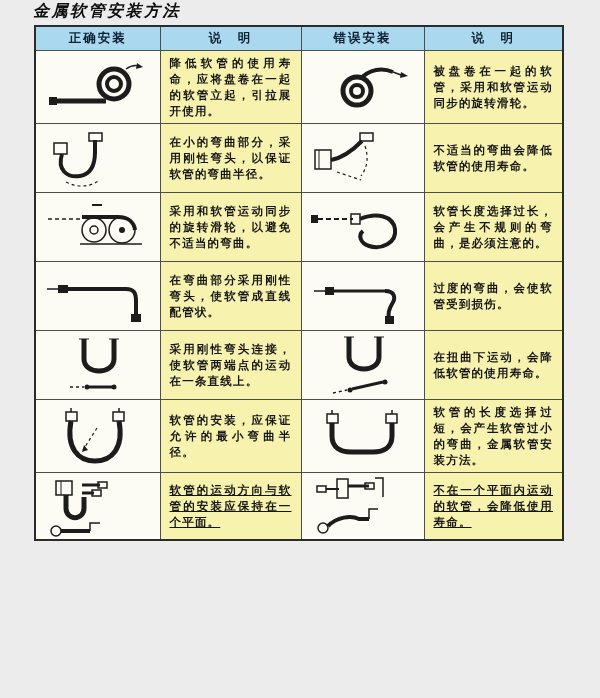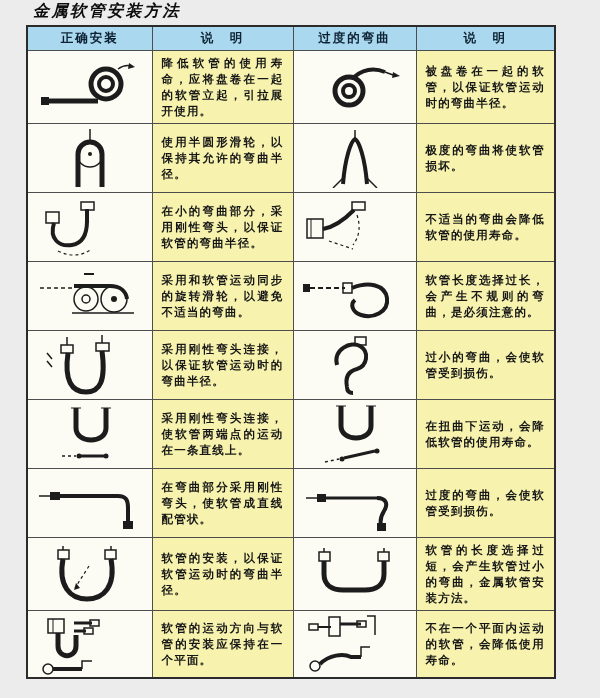--- a/index.html
+++ b/index.html
@@ -9,21 +9,21 @@
     font-family:"Liberation Sans","DejaVu Sans",sans-serif;
     color:#141414;
   }
   .page-title{
     position:absolute;left:33px;top:1px;margin:0;
     font-family:"DejaVu Serif","Liberation Serif",serif;
     font-size:16px;font-weight:bold;font-style:italic;
     letter-spacing:2.5px;color:#0d0d0d;text-align:right;
   }
   table.install{
-    position:absolute;left:26px;top:25px;width:528px;
+    position:absolute;left:34px;top:25px;width:528px;
     border-collapse:collapse;table-layout:fixed;
     border:2px solid #2b2b2b;
   }
   table.install th, table.install td{
     border:1px solid #4d4d4d;
     overflow:hidden;
   }
   th.hd{
     background:#a9d8ef;height:21px;
     font-size:12.5px;font-weight:bold;letter-spacing:2px;
@@ -32,42 +32,42 @@
   td.fig{
     background:#fcfcf4;text-align:center;vertical-align:middle;
   }
   td.desc{
     background:#f7f3ae;
     font-size:11.5px;font-weight:bold;line-height:16px;
     letter-spacing:1.2px;padding:4px 9px;
     text-align:justify;vertical-align:middle;color:#161616;
   }
   tbody tr{height:69px;}
-  tbody tr:last-child{height:52px;}
+  tbody tr:last-child{height:52px;text-decoration:underline;}
   svg.fig-svg{display:block;margin:0 auto;}
   .ink{stroke:#1c1c1c;fill:none;}
   .ink-fill{fill:#1c1c1c;stroke:none;}
 </style>
 </head>
 <body>
 
 <h1 class="page-title">金属软管安装方法</h1>
 
 <table class="install">
   <colgroup>
     <col style="width:125px">
       <col style="width:141px">
       <col style="width:123px">
       <col style="width:139px">
   </colgroup>
   <thead>
     <tr>
       <th class="hd">正确安装</th>
       <th class="hd">说　明</th>
-      <th class="hd">过度的弯曲</th>
+      <th class="hd">错误安装</th>
       <th class="hd">说　明</th>
     </tr>
   </thead>
   <tbody>
 
     <tr>
       <td class="fig">
         <svg class="fig-svg" width="112" height="60" viewBox="0 0 112 60">
           <circle class="ink" cx="72" cy="27" r="15" stroke-width="5"></circle>
           <circle class="ink" cx="72" cy="27" r="7" stroke-width="4"></circle>
@@ -80,43 +80,23 @@
       <td class="desc">降低软管的使用寿命，应将盘卷在一起的软管立起，引拉展开使用。</td>
       <td class="fig">
         <svg class="fig-svg" width="112" height="60" viewBox="0 0 112 60">
           <circle class="ink" cx="50" cy="34" r="14" stroke-width="5"></circle>
           <circle class="ink" cx="50" cy="34" r="6" stroke-width="4"></circle>
           <path class="ink" d="M55,20 C66,11 76,11 86,15" stroke-width="4"></path>
           <path class="ink" d="M86,15 l8,3" stroke-width="1.5"></path>
           <path class="ink-fill" d="M94,15 l7,4 -8,2 z"></path>
         </svg>
       </td>
-      <td class="desc">被盘卷在一起的软管，以保证软管运动时的弯曲半径。</td>
-    </tr>
-
-    <tr>
-      <td class="fig">
-        <svg class="fig-svg" width="112" height="60" viewBox="0 0 112 60">
-          <path class="ink" d="M56,1 V12" stroke-width="1.5"></path>
-          <circle class="ink" cx="56" cy="26" r="13" stroke-width="1.5"></circle>
-          <circle class="ink-fill" cx="56" cy="26" r="2"></circle>
-          <path class="ink" d="M44,59 V26 A12,12 0 0 1 68,26 V59" stroke-width="5"></path>
-        </svg>
-      </td>
-      <td class="desc">使用半圆形滑轮，以保持其允许的弯曲半径。</td>
-      <td class="fig">
-        <svg class="fig-svg" width="112" height="60" viewBox="0 0 112 60">
-          <path class="ink" d="M56,2 V10" stroke-width="1.5"></path>
-          <path class="ink" d="M44,56 C46,30 52,13 56,11 C60,13 66,30 68,56" stroke-width="4"></path>
-          <path class="ink" d="M46,48 L34,60" stroke-width="1.5"></path>
-          <path class="ink" d="M66,48 L78,60" stroke-width="1.5"></path>
-        </svg>
-      </td>
-      <td class="desc">极度的弯曲将使软管损坏。</td>
-    </tr>
+      <td class="desc">被盘卷在一起的软管，采用和软管运动同步的旋转滑轮。</td>
+    </tr>
+
 
     <tr>
       <td class="fig">
         <svg class="fig-svg" width="112" height="60" viewBox="0 0 112 60">
           <rect class="ink" x="12" y="15" width="13" height="11" stroke-width="1.5"></rect>
           <path class="ink" d="M20,26 C15,42 25,50 38,48 C50,46 53,36 53,24" stroke-width="4"></path>
           <path class="ink" d="M53,26 V12" stroke-width="4"></path>
           <rect class="ink" x="47" y="5" width="13" height="8" stroke-width="1.5"></rect>
           <path class="ink" d="M24,54 Q42,63 58,52" stroke-width="1.2" stroke-dasharray="3 3"></path>
         </svg>
@@ -154,40 +134,42 @@
         <svg class="fig-svg" width="112" height="60" viewBox="0 0 112 60">
           <rect class="ink-fill" x="4" y="18" width="7" height="8"></rect>
           <path class="ink" d="M11,22 H46" stroke-width="2" stroke-dasharray="5 3"></path>
           <rect class="ink" x="44" y="17" width="9" height="10" stroke-width="1.5"></rect>
           <path class="ink" d="M53,22 C70,15 86,19 88,32 C90,46 74,53 62,49 C53,46 51,38 56,34" stroke-width="4"></path>
         </svg>
       </td>
       <td class="desc">软管长度选择过长，会产生不规则的弯曲，是必须注意的。</td>
     </tr>
 
-    <tr>
-      <td class="fig">
-        <svg class="fig-svg" width="112" height="60" viewBox="0 0 112 60">
-          <path class="ink" d="M33,2 V10" stroke-width="1.5"></path>
-          <rect class="ink" x="27" y="10" width="12" height="8" stroke-width="1.5"></rect>
-          <path class="ink" d="M68,0 V8" stroke-width="1.5"></path>
-          <rect class="ink" x="62" y="8" width="13" height="8" stroke-width="1.5"></rect>
-          <path class="ink" d="M34,18 C30,46 38,57 52,57 C66,57 72,46 68,16" stroke-width="5"></path>
-          <path class="ink" d="M18,24 l-5,-6 M18,32 l-5,-6" stroke-width="1.5"></path>
-        </svg>
-      </td>
-      <td class="desc">采用刚性弯头连接，以保证软管运动时的弯曲半径。</td>
-      <td class="fig">
-        <svg class="fig-svg" width="112" height="60" viewBox="0 0 112 60">
-          <rect class="ink" x="56" y="2" width="11" height="8" stroke-width="1.5"></rect>
-          <path class="ink" d="M38,30 C34,14 52,6 61,11 C71,17 68,31 58,34 C50,36 46,42 48,52" stroke-width="4"></path>
-          <path class="ink" d="M48,52 C48,56 50,58 54,58" stroke-width="4"></path>
-        </svg>
-      </td>
-      <td class="desc">过小的弯曲，会使软管受到损伤。</td>
+
+    <tr>
+      <td class="fig">
+        <svg class="fig-svg" width="112" height="60" viewBox="0 0 112 60">
+          <path class="ink" d="M5,23 H18" stroke-width="1.5"></path>
+          <rect class="ink-fill" x="16" y="19" width="10" height="8"></rect>
+          <path class="ink" d="M26,23 H84" stroke-width="4"></path>
+          <path class="ink" d="M84,23 C92,23 94,27 94,35 V50" stroke-width="4"></path>
+          <rect class="ink-fill" x="89" y="48" width="10" height="8"></rect>
+        </svg>
+      </td>
+      <td class="desc">在弯曲部分采用刚性弯头，使软管成直线配管状。</td>
+      <td class="fig">
+        <svg class="fig-svg" width="112" height="60" viewBox="0 0 112 60">
+          <path class="ink" d="M7,25 H20" stroke-width="1.5"></path>
+          <rect class="ink-fill" x="18" y="21" width="9" height="8"></rect>
+          <path class="ink" d="M27,25 H78" stroke-width="3"></path>
+          <path class="ink" d="M78,25 C88,25 89,32 85,38 C82,43 81,48 82,52" stroke-width="4"></path>
+          <rect class="ink-fill" x="78" y="50" width="9" height="8"></rect>
+        </svg>
+      </td>
+      <td class="desc">过度的弯曲，会使软管受到损伤。</td>
     </tr>
 
     <tr>
       <td class="fig">
         <svg class="fig-svg" width="112" height="60" viewBox="0 0 112 60">
           <path class="ink" d="M42,4 V24 C42,40 72,40 72,24 V4" stroke-width="5"></path>
           <path class="ink" d="M37,4 h10 M67,4 h10" stroke-width="1.2"></path>
           <path class="ink" d="M28,52 H42" stroke-width="1.5" stroke-dasharray="3 3"></path>
           <circle class="ink-fill" cx="45" cy="52" r="2.5"></circle>
           <path class="ink" d="M47,52 H70" stroke-width="3"></path>
@@ -204,52 +186,29 @@
           <path class="ink" d="M45,54 L76,47" stroke-width="3"></path>
           <circle class="ink-fill" cx="78" cy="47" r="2.5"></circle>
         </svg>
       </td>
       <td class="desc">在扭曲下运动，会降低软管的使用寿命。</td>
     </tr>
 
     <tr>
       <td class="fig">
         <svg class="fig-svg" width="112" height="60" viewBox="0 0 112 60">
-          <path class="ink" d="M5,23 H18" stroke-width="1.5"></path>
-          <rect class="ink-fill" x="16" y="19" width="10" height="8"></rect>
-          <path class="ink" d="M26,23 H84" stroke-width="4"></path>
-          <path class="ink" d="M84,23 C92,23 94,27 94,35 V50" stroke-width="4"></path>
-          <rect class="ink-fill" x="89" y="48" width="10" height="8"></rect>
-        </svg>
-      </td>
-      <td class="desc">在弯曲部分采用刚性弯头，使软管成直线配管状。</td>
-      <td class="fig">
-        <svg class="fig-svg" width="112" height="60" viewBox="0 0 112 60">
-          <path class="ink" d="M7,25 H20" stroke-width="1.5"></path>
-          <rect class="ink-fill" x="18" y="21" width="9" height="8"></rect>
-          <path class="ink" d="M27,25 H78" stroke-width="3"></path>
-          <path class="ink" d="M78,25 C88,25 89,32 85,38 C82,43 81,48 82,52" stroke-width="4"></path>
-          <rect class="ink-fill" x="78" y="50" width="9" height="8"></rect>
-        </svg>
-      </td>
-      <td class="desc">过度的弯曲，会使软管受到损伤。</td>
-    </tr>
-
-    <tr>
-      <td class="fig">
-        <svg class="fig-svg" width="112" height="60" viewBox="0 0 112 60">
           <path class="ink" d="M29,2 v4 M77,2 v4" stroke-width="1.5"></path>
           <rect class="ink" x="24" y="6" width="11" height="9" stroke-width="1.5"></rect>
           <rect class="ink" x="71" y="6" width="11" height="9" stroke-width="1.5"></rect>
           <path class="ink" d="M29,15 C24,42 36,55 53,55 C70,55 82,42 77,15" stroke-width="5"></path>
           <path class="ink" d="M55,22 L41,44" stroke-width="1.2" stroke-dasharray="3 3"></path>
           <path class="ink-fill" d="M40,46 l2,-7 4,5 z"></path>
         </svg>
       </td>
-      <td class="desc">软管的安装，以保证软管运动时的弯曲半径。</td>
+      <td class="desc">软管的安装，应保证允许的最小弯曲半径。</td>
       <td class="fig">
         <svg class="fig-svg" width="112" height="60" viewBox="0 0 112 60">
           <path class="ink" d="M25,4 v4 M85,4 v4" stroke-width="1.5"></path>
           <rect class="ink" x="20" y="8" width="11" height="9" stroke-width="1.5"></rect>
           <rect class="ink" x="79" y="8" width="11" height="9" stroke-width="1.5"></rect>
           <path class="ink" d="M25,17 V30 C25,42 34,46 44,46 H66 C76,46 85,42 85,30 V17" stroke-width="5"></path>
         </svg>
       </td>
       <td class="desc">软管的长度选择过短，会产生软管过小的弯曲，金属软管安装方法。</td>
     </tr>

